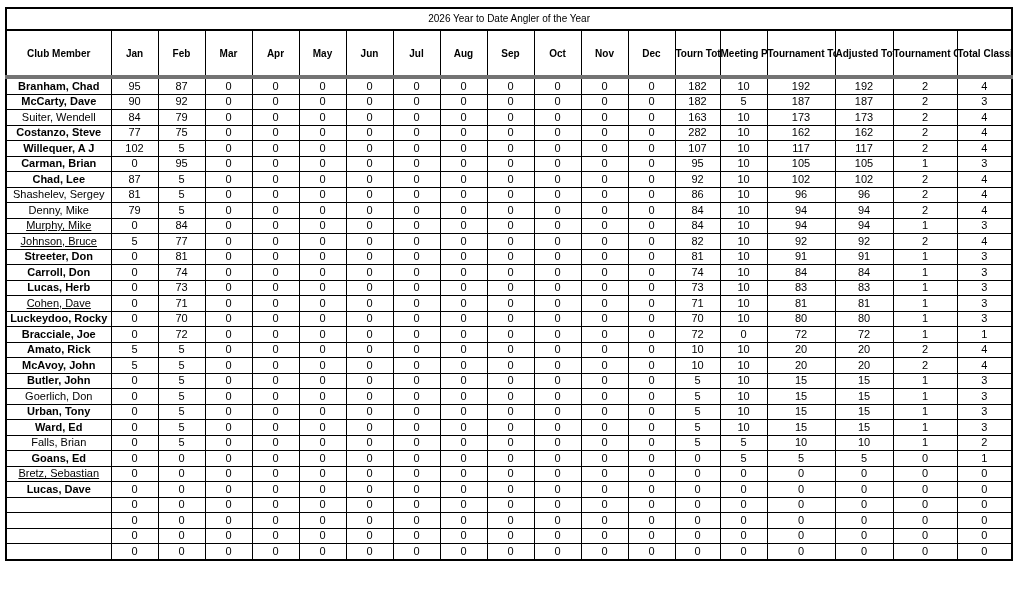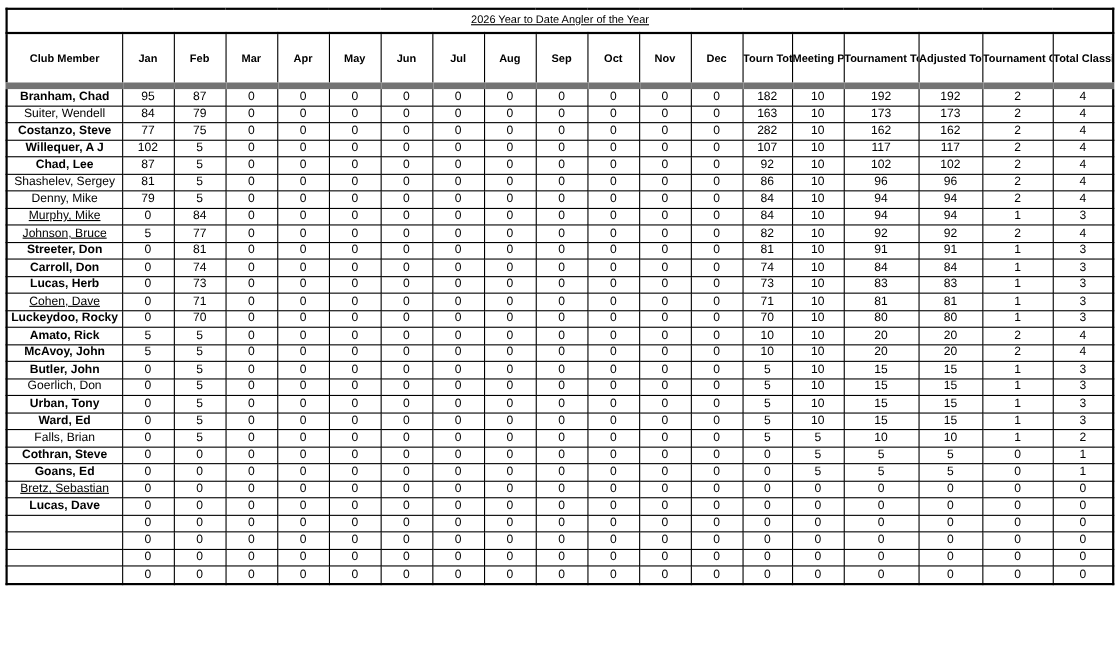--- a/index.html
+++ b/index.html
@@ -51,30 +51,29 @@
   .title-cell {
     height: 20px;
     font-size: 14.5px;
     font-weight: bold;
     text-align: center;
     letter-spacing: 0px;
     border-bottom: 2px solid #000000 !important;
     border-left: 2px solid #000000 !important;
     border-right: 2px solid #000000 !important;
     border-top: 2px solid #000000 !important;
-    text-decoration: underline;
   }
 
   
   tr.head-row td {
     height: 44px;
     font-weight: bold;
     font-size: 10px;
     line-height: 11px;
-    border-bottom: 6px solid #737373;
+    border-bottom: 4px solid #737373;
   }
   td.head-member {
     text-align: left;
     vertical-align: bottom;
     padding-left: 3px;
     font-size: 11px;
   }
   td.head-month {
     vertical-align: middle;
     font-size: 11px;
@@ -179,20 +178,41 @@
           <td class="cell-num">0</td>
           <td class="cell-num">0</td>
           <td class="cell-num">182</td>
           <td class="cell-num">10</td>
           <td class="cell-num">192</td>
           <td class="cell-num">192</td>
           <td class="cell-num">2</td>
           <td class="cell-num">4</td>
         </tr>
         <tr class="data-row">
+          <td class="cell-name s-bold">McCarty, Dave</td>
+          <td class="cell-num">90</td>
+          <td class="cell-num">92</td>
+          <td class="cell-num">0</td>
+          <td class="cell-num">0</td>
+          <td class="cell-num">0</td>
+          <td class="cell-num">0</td>
+          <td class="cell-num">0</td>
+          <td class="cell-num">0</td>
+          <td class="cell-num">0</td>
+          <td class="cell-num">0</td>
+          <td class="cell-num">0</td>
+          <td class="cell-num">0</td>
+          <td class="cell-num">182</td>
+          <td class="cell-num">5</td>
+          <td class="cell-num">187</td>
+          <td class="cell-num">187</td>
+          <td class="cell-num">2</td>
+          <td class="cell-num">3</td>
+        </tr>
+        <tr class="data-row">
           <td class="cell-name s-italic">Suiter, Wendell</td>
           <td class="cell-num">84</td>
           <td class="cell-num">79</td>
           <td class="cell-num">0</td>
           <td class="cell-num">0</td>
           <td class="cell-num">0</td>
           <td class="cell-num">0</td>
           <td class="cell-num">0</td>
           <td class="cell-num">0</td>
           <td class="cell-num">0</td>
@@ -242,20 +262,41 @@
           <td class="cell-num">0</td>
           <td class="cell-num">0</td>
           <td class="cell-num">107</td>
           <td class="cell-num">10</td>
           <td class="cell-num">117</td>
           <td class="cell-num">117</td>
           <td class="cell-num">2</td>
           <td class="cell-num">4</td>
         </tr>
         <tr class="data-row">
+          <td class="cell-name s-bold">Carman, Brian</td>
+          <td class="cell-num">0</td>
+          <td class="cell-num">95</td>
+          <td class="cell-num">0</td>
+          <td class="cell-num">0</td>
+          <td class="cell-num">0</td>
+          <td class="cell-num">0</td>
+          <td class="cell-num">0</td>
+          <td class="cell-num">0</td>
+          <td class="cell-num">0</td>
+          <td class="cell-num">0</td>
+          <td class="cell-num">0</td>
+          <td class="cell-num">0</td>
+          <td class="cell-num">95</td>
+          <td class="cell-num">10</td>
+          <td class="cell-num">105</td>
+          <td class="cell-num">105</td>
+          <td class="cell-num">1</td>
+          <td class="cell-num">3</td>
+        </tr>
+        <tr class="data-row">
           <td class="cell-name s-bold">Chad, Lee</td>
           <td class="cell-num">87</td>
           <td class="cell-num">5</td>
           <td class="cell-num">0</td>
           <td class="cell-num">0</td>
           <td class="cell-num">0</td>
           <td class="cell-num">0</td>
           <td class="cell-num">0</td>
           <td class="cell-num">0</td>
           <td class="cell-num">0</td>
@@ -452,20 +493,41 @@
           <td class="cell-num">0</td>
           <td class="cell-num">0</td>
           <td class="cell-num">70</td>
           <td class="cell-num">10</td>
           <td class="cell-num">80</td>
           <td class="cell-num">80</td>
           <td class="cell-num">1</td>
           <td class="cell-num">3</td>
         </tr>
         <tr class="data-row">
+          <td class="cell-name s-bold">Bracciale, Joe</td>
+          <td class="cell-num">0</td>
+          <td class="cell-num">72</td>
+          <td class="cell-num">0</td>
+          <td class="cell-num">0</td>
+          <td class="cell-num">0</td>
+          <td class="cell-num">0</td>
+          <td class="cell-num">0</td>
+          <td class="cell-num">0</td>
+          <td class="cell-num">0</td>
+          <td class="cell-num">0</td>
+          <td class="cell-num">0</td>
+          <td class="cell-num">0</td>
+          <td class="cell-num">72</td>
+          <td class="cell-num">0</td>
+          <td class="cell-num">72</td>
+          <td class="cell-num">72</td>
+          <td class="cell-num">1</td>
+          <td class="cell-num">1</td>
+        </tr>
+        <tr class="data-row">
           <td class="cell-name s-bold">Amato, Rick</td>
           <td class="cell-num">5</td>
           <td class="cell-num">5</td>
           <td class="cell-num">0</td>
           <td class="cell-num">0</td>
           <td class="cell-num">0</td>
           <td class="cell-num">0</td>
           <td class="cell-num">0</td>
           <td class="cell-num">0</td>
           <td class="cell-num">0</td>
@@ -597,41 +659,20 @@
           <td class="cell-num">0</td>
           <td class="cell-num">0</td>
           <td class="cell-num">0</td>
           <td class="cell-num">0</td>
           <td class="cell-num">5</td>
           <td class="cell-num">5</td>
           <td class="cell-num">10</td>
           <td class="cell-num">10</td>
           <td class="cell-num">1</td>
           <td class="cell-num">2</td>
-        </tr>
-        <tr class="data-row">
-          <td class="cell-name s-bold">Cothran, Steve</td>
-          <td class="cell-num">0</td>
-          <td class="cell-num">0</td>
-          <td class="cell-num">0</td>
-          <td class="cell-num">0</td>
-          <td class="cell-num">0</td>
-          <td class="cell-num">0</td>
-          <td class="cell-num">0</td>
-          <td class="cell-num">0</td>
-          <td class="cell-num">0</td>
-          <td class="cell-num">0</td>
-          <td class="cell-num">0</td>
-          <td class="cell-num">0</td>
-          <td class="cell-num">0</td>
-          <td class="cell-num">5</td>
-          <td class="cell-num">5</td>
-          <td class="cell-num">5</td>
-          <td class="cell-num">0</td>
-          <td class="cell-num">1</td>
         </tr>
         <tr class="data-row">
           <td class="cell-name s-bold">Goans, Ed</td>
           <td class="cell-num">0</td>
           <td class="cell-num">0</td>
           <td class="cell-num">0</td>
           <td class="cell-num">0</td>
           <td class="cell-num">0</td>
           <td class="cell-num">0</td>
           <td class="cell-num">0</td>

